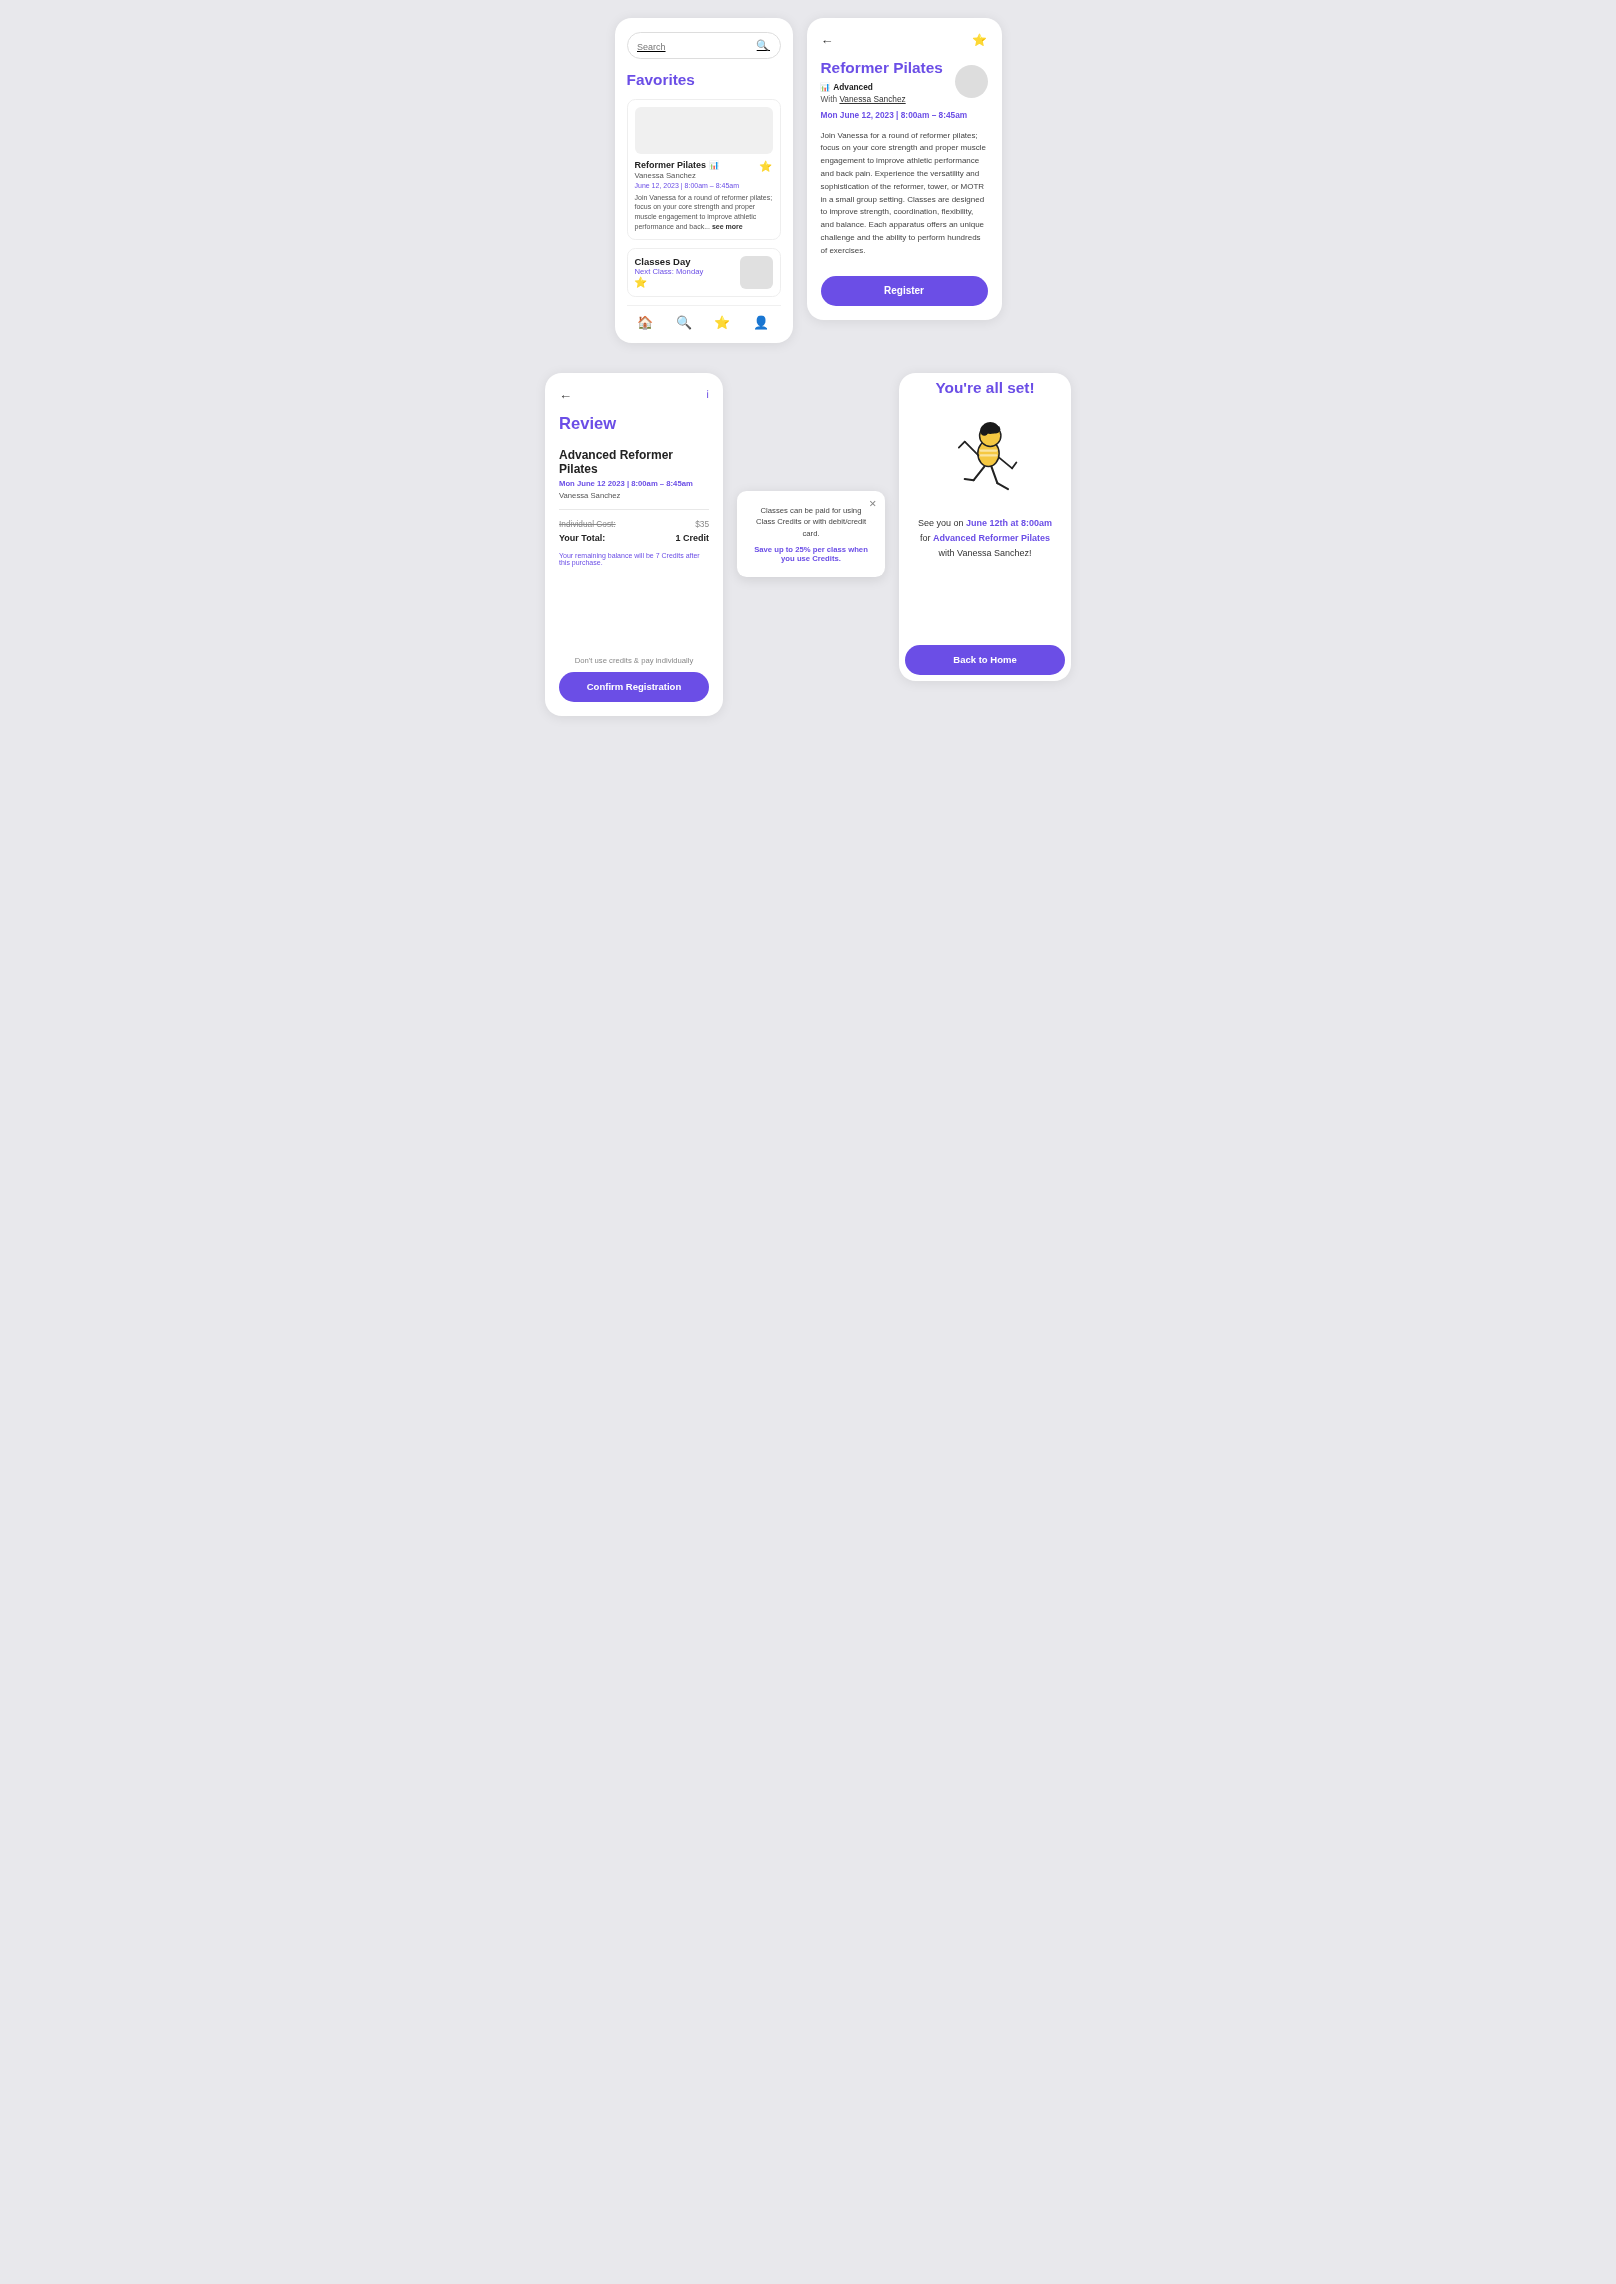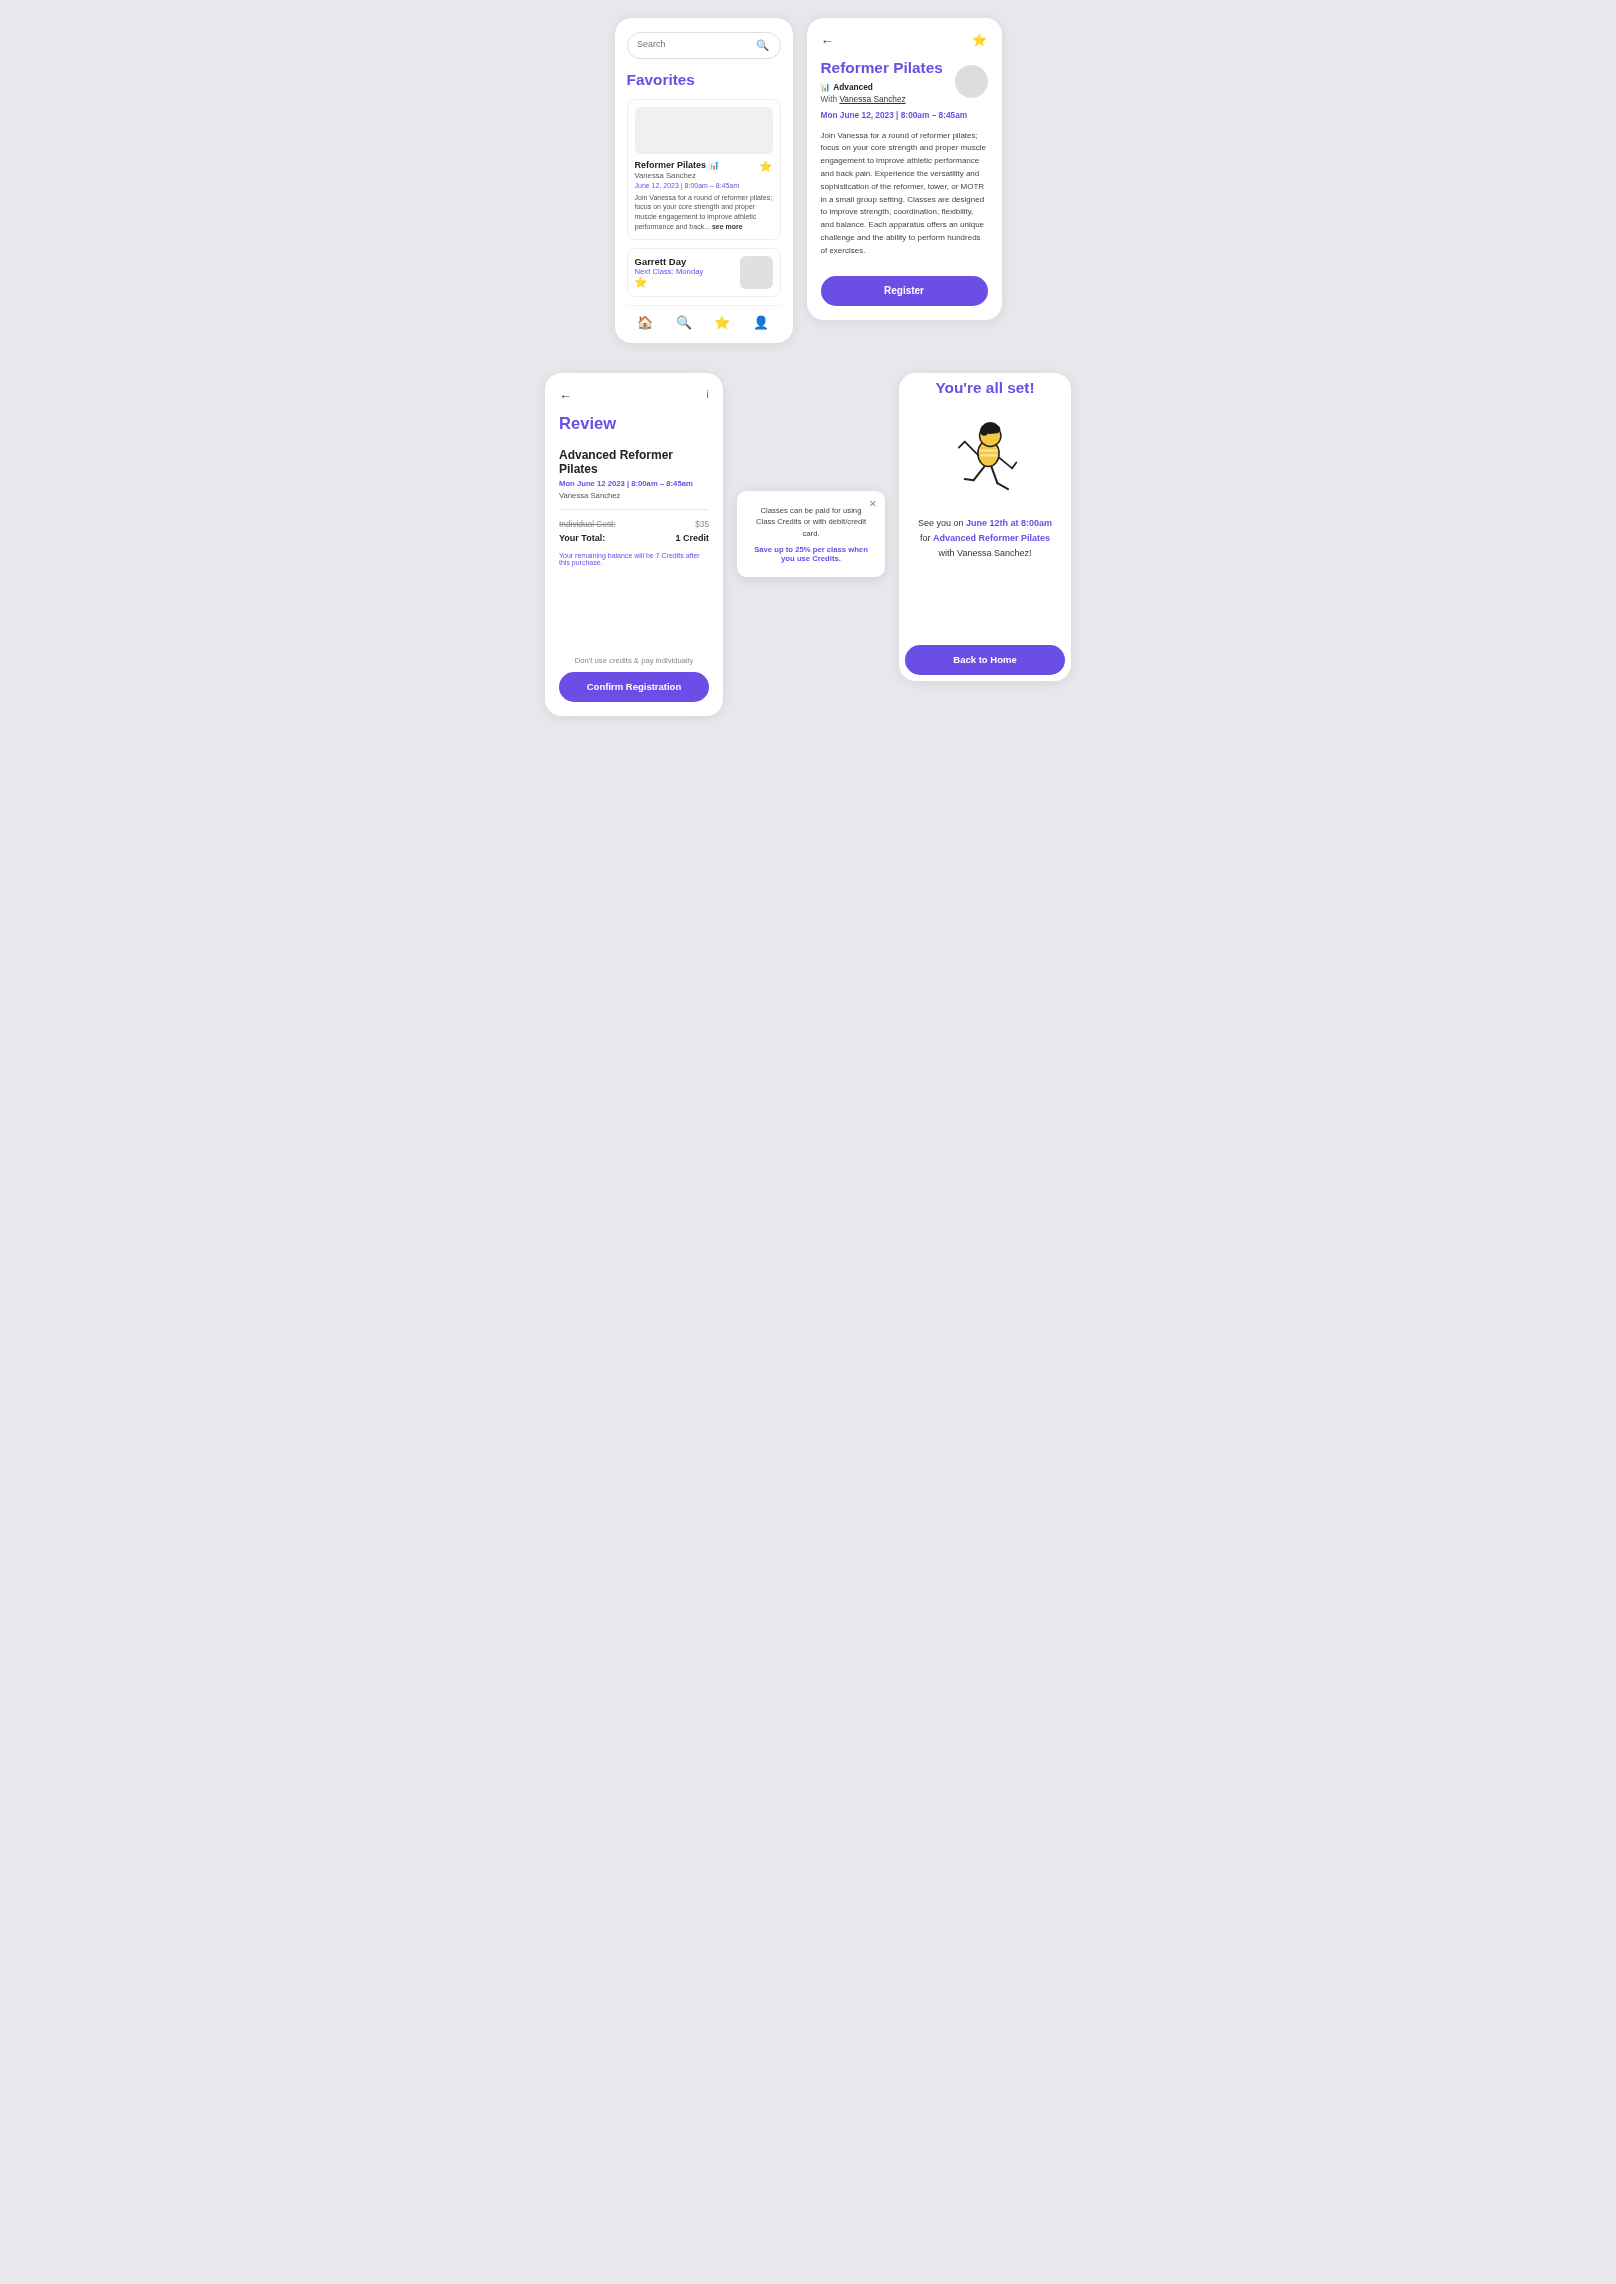--- a/index.html
+++ b/index.html
@@ -27,25 +27,26 @@
     }
 
     
     .screen-search {
       width: 178px;
       padding: 14px 12px 9.5px;
     }
 
     .search-bar {
       display: flex;
-      align-items: flex-start;
+      align-items: flex-end;
       border: 0.9px solid #ddd;
       border-radius: 15px;
       padding: 6px 9.5px;
       margin-bottom: 12px;
+      text-decoration: underline;
     }
     .search-bar input {
       flex: 1;
       border: none;
       outline: none;
       font-size: 9px;
       color: #888;
     }
     .search-icon-btn {
       background: none;
@@ -523,21 +524,21 @@
         </div>
         <button class="star-btn">⭐</button>
       </div>
       <div class="class-desc">
         <span>Join Vanessa for a round of reformer pilates; focus on your core strength and proper muscle engagement to improve athletic performance and back...</span> <span class="see-more">see more</span>
       </div>
     </div>
 
     <div class="instructor-card">
       <div class="instructor-info">
-        <div class="instructor-name">Garrett Day</div>
+        <div class="instructor-name">Classes Day</div>
         <div class="next-class">Next Class: Monday</div>
         <button class="star-btn">⭐</button>
       </div>
       <div class="instructor-avatar"></div>
     </div>
 
     <div class="bottom-nav">
       <span class="nav-icon">🏠</span>
       <span class="nav-icon">🔍</span>
       <span class="nav-icon active">⭐</span>

